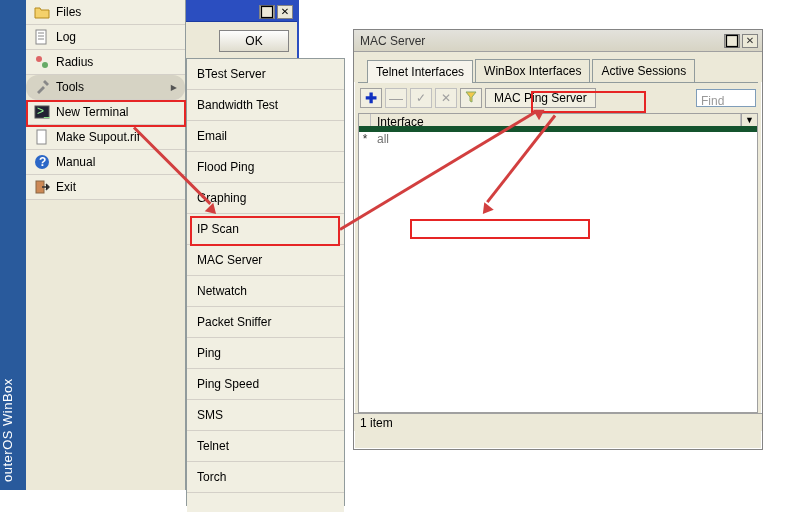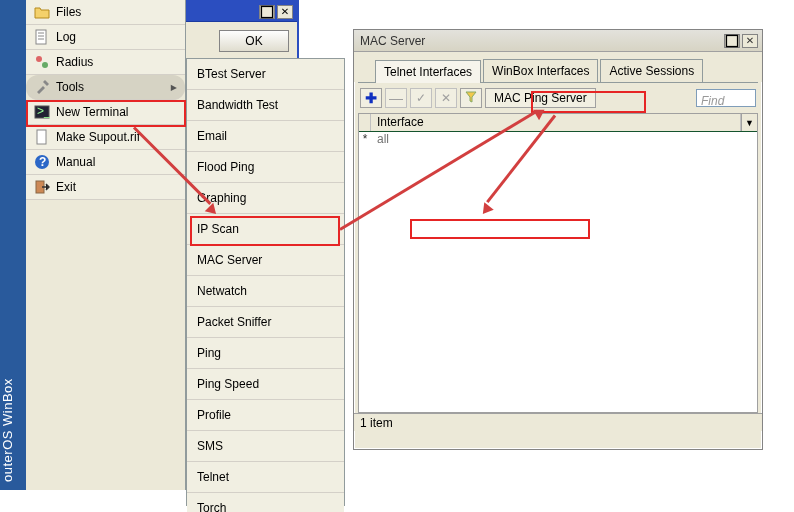--- a/index.html
+++ b/index.html
@@ -28,36 +28,36 @@
 
   
   .win { position: absolute; border: 1px solid #848484; background: #ece9d8; box-shadow: 0 0 0 1px #fff inset; }
   .w-mac { left: 353px; top: 29px; width: 410px; height: 421px; }
   .titlebar { height: 22px; background: linear-gradient(#e3e2dc, #d7d4c4); display: flex; align-items: center; padding: 0 4px 0 6px; border-bottom: 1px solid #a0a0a0; color: #333; }
   .titlebar .ttl { flex: 1; }
   .winbtns { display: flex; gap: 2px; }
   .winbtn { width: 16px; height: 14px; border: 1px solid #848484; background: #ece9d8; display: flex; align-items: center; justify-content: center; font-size: 10px; line-height: 1; }
 
   
-  .tabs { display: flex; background: #ece9d8; padding: 4px 4px 0 21px; height: 30px; align-items: flex-end; }
+  .tabs { display: flex; background: #ece9d8; padding: 4px 4px 0 13px; height: 30px; align-items: flex-end; }
   .tab { border: 1px solid #919b9c; border-bottom: none; padding: 4px 8px 4px 8px; background: #ece9d8; margin-right: 2px; }
   .tab.active { background: #f6f4ec; position: relative; top: 1px; }
   .tabline { border-top: 1px solid #919b9c; margin: 0 4px; }
 
   
   .tbar { display: flex; align-items: center; padding: 5px 6px; gap: 3px; }
   .tbtn { width: 22px; height: 20px; border: 1px solid #a0a0a0; background: #f1efe2; display: flex; align-items: center; justify-content: center; }
   .tbtn.dis { color: #a0a0a0; border-color: #c0c0c0; }
   .tbtn svg { width: 12px; height: 12px; }
   .btntxt { height: 20px; border: 1px solid #a0a0a0; background: #f1efe2; padding: 0 8px; display: flex; align-items: center; }
-  .find { margin-left: auto; width: 60px; height: 18px; border: 1px solid #7f9db9; background: #fff; color: #999; padding: 4px 4px; font-style: italic; }
+  .find { margin-left: auto; width: 60px; height: 18px; border: 1px solid #7f9db9; background: #fff; color: #999; padding: 4px 4px; }
 
   
   .grid { margin: 0 4px; border: 1px solid #a0a0a0; background: #fff; height: 300px; position: relative; }
-  .ghead { display: flex; background: #ece9d8; border-bottom: 1px solid #14532d; height: 18px; }
+  .ghead { display: flex; background: #ece9d8; border-bottom: 6px solid #14532d; height: 18px; }
   .gcol { padding: 1px 6px; border-right: 1px solid #c0c0c0; flex: 1; }
   .gexp { width: 16px; border-left: 1px solid #a0a0a0; display: flex; align-items: center; justify-content: center; background: #ece9d8; }
   .grow { display: flex; height: 16px; }
   .gcell { padding: 0 6px; color: #333; }
   .gmark { width: 12px; text-align: center; color: #333; }
   .blue { color: #737373; }
 
   .status { padding: 2px 6px; border-top: 1px solid #a0a0a0; background: #ece9d8; height: 18px; }
 
   
@@ -165,23 +165,20 @@
   <div class="sub-item">
       <span>Packet Sniffer</span>
     </div>
   <div class="sub-item">
       <span>Ping</span>
     </div>
   <div class="sub-item">
       <span>Ping Speed</span>
     </div>
   <div class="sub-item">
-      <span>Profile</span>
-    </div>
-  <div class="sub-item">
       <span>SMS</span>
     </div>
   <div class="sub-item">
       <span>Telnet</span>
     </div>
   <div class="sub-item">
       <span>Torch</span>
     </div>
   <div class="sub-item"></div>
 </div>

